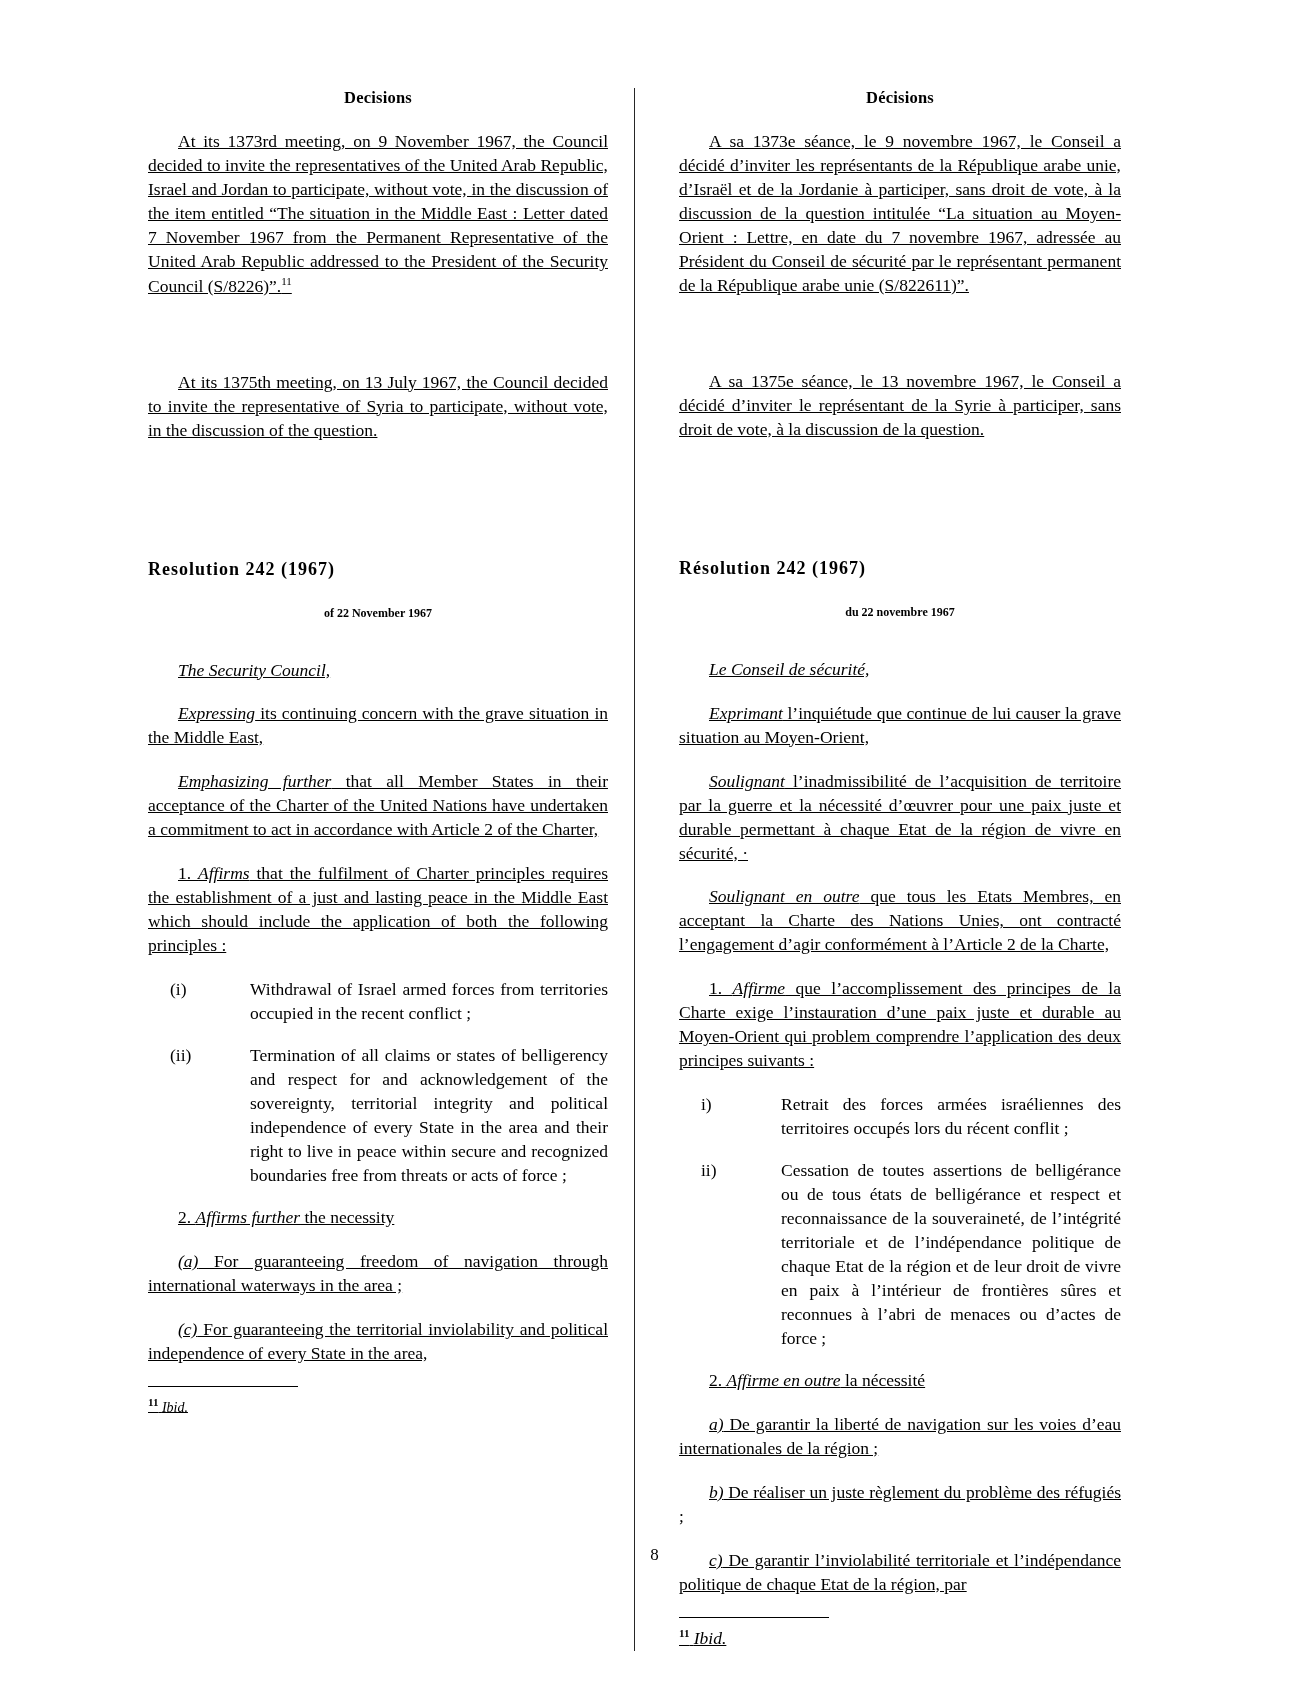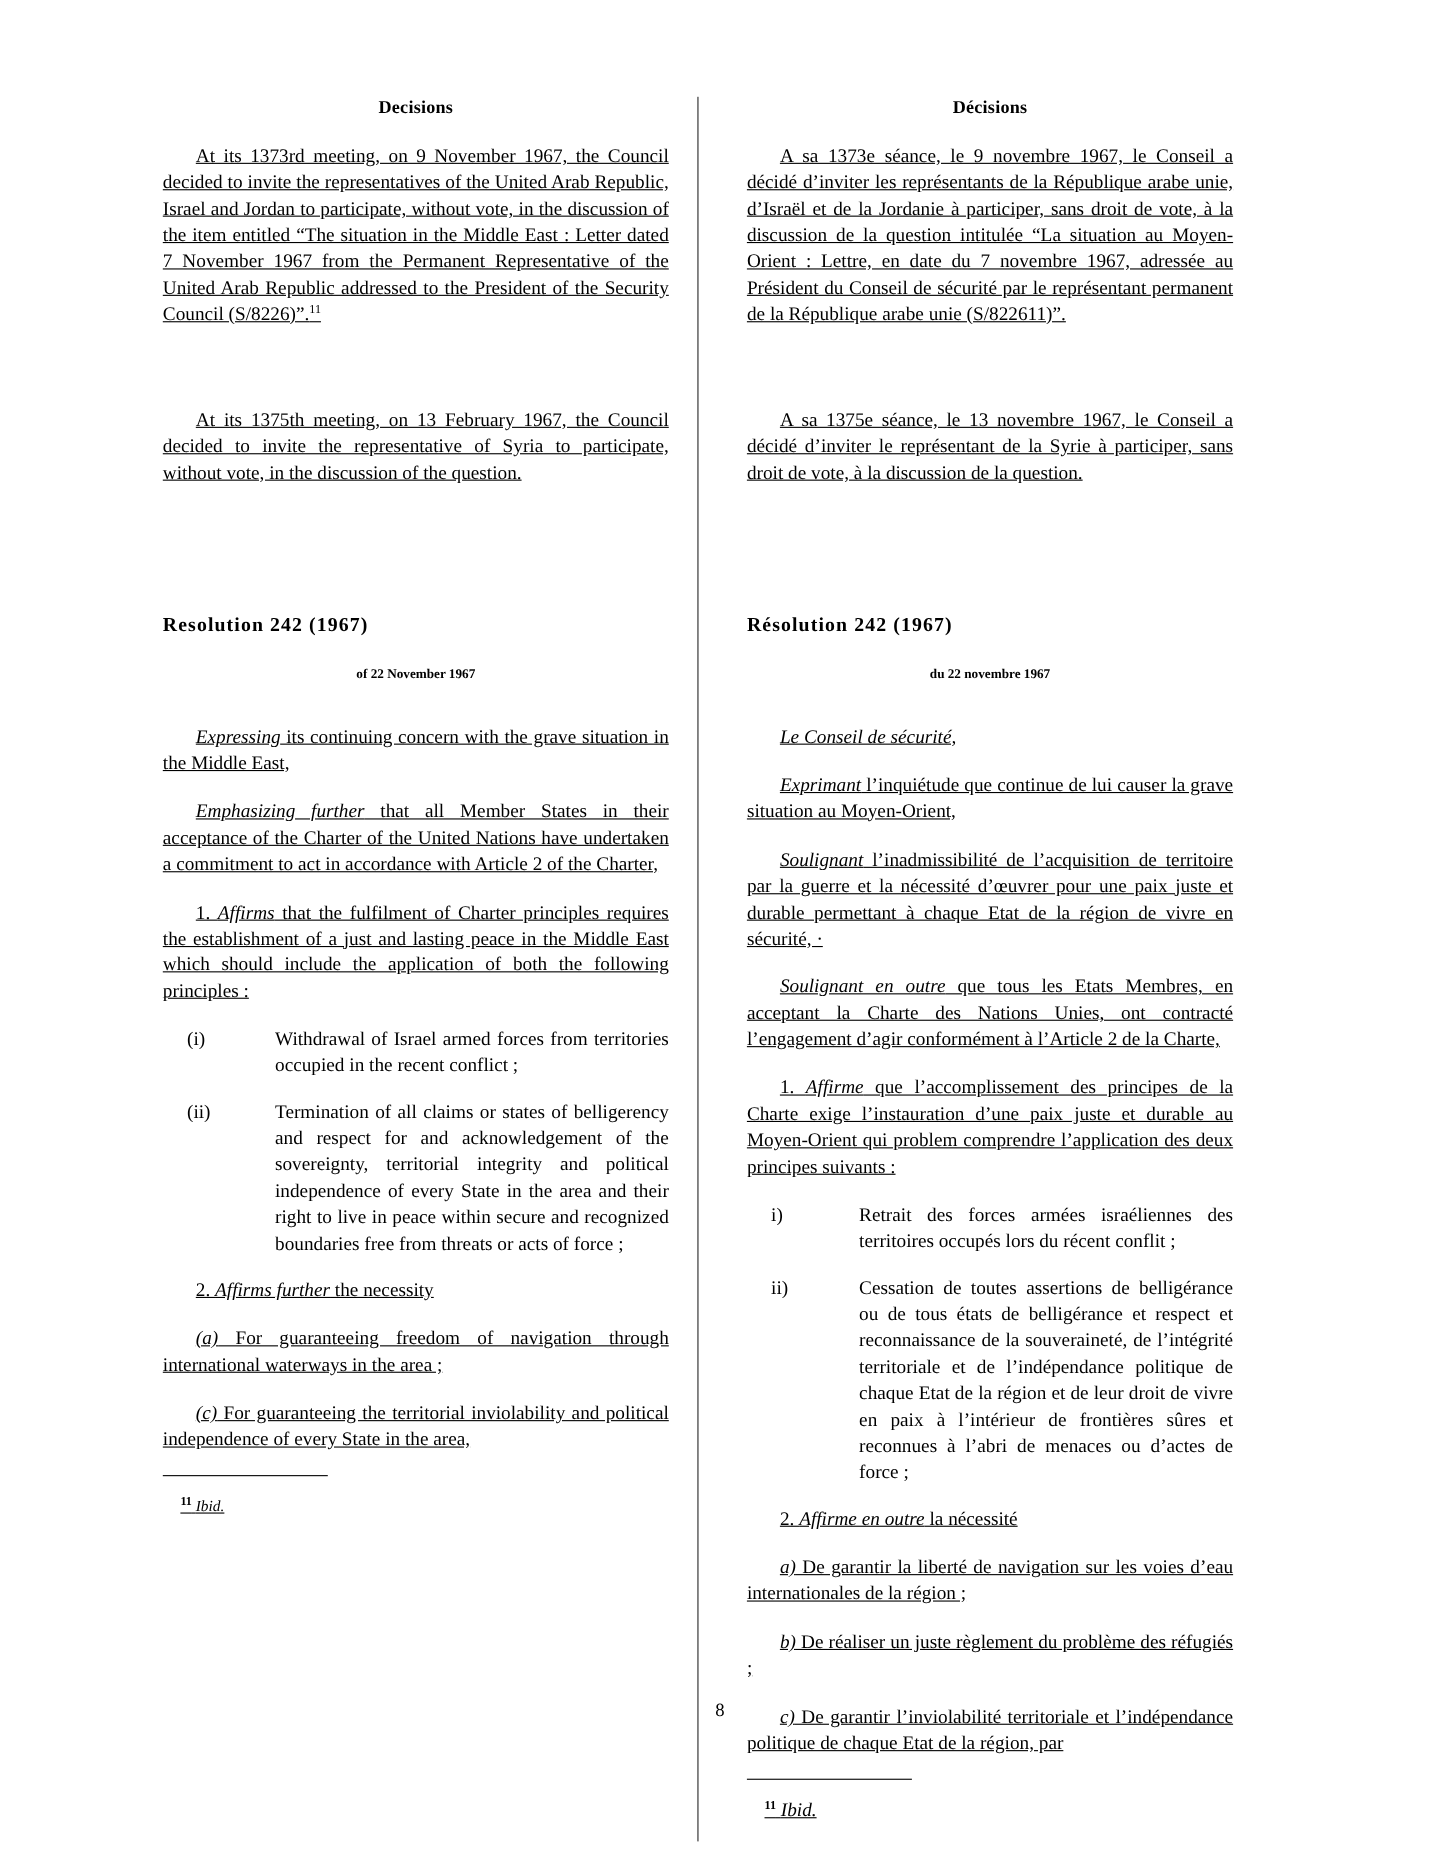--- a/index.html
+++ b/index.html
@@ -99,21 +99,21 @@
     margin-left: 48px;
   }
   .footnote-rule {
     width: 150px;
     height: 1px;
     background: #000;
     margin: 16px 0 8px 0;
   }
   .footnote {
     font-size: 14px;
-    margin: 16px;
+    margin: 0;
     text-indent: 0;
   }
   .footnote sup {
     font-size: 11px;
     font-weight: bold;
   }
   .footnote i { font-style: italic; }
   .page-number {
     position: absolute;
     left: 0;
@@ -133,27 +133,28 @@
   <div class="columns">
 
     <div class="col col-left">
 
       <h2 class="section-title">Decisions</h2>
 
       <p class="indent"><span>At its 1373rd meeting, on 9 November 1967, the Council decided to invite the representatives of the United Arab Republic, Israel and Jordan to participate, without vote, in the discussion of the item entitled “The situation in the Middle East : Letter dated 7 November 1967 from the Permanent Representative of the United Arab Republic addressed to the President of the Security Council (S/8226)”.</span><sup>11</sup></p>
 
       <div class="gap-lg"></div>
 
-      <p class="indent">At its 1375th meeting, on 13 February 1967, the Council decided to invite the representative of Syria to participate, without vote, in the discussion of the question.</p>
+      <p class="indent">At its 1375th meeting, on 13 July 1967, the Council decided to invite the representative of Syria to participate, without vote, in the discussion of the question.</p>
 
       <div class="gap-xl"></div>
 
       <div class="res-title">Resolution 242 (1967)</div>
       <div class="res-date">of 22 November 1967</div>
 
+      <p class="organ">The Security Council,</p>
 
       <p class="indent"><i class="lead">Expressing</i><span> its continuing concern with the grave situation in the Middle East,</span></p>
 
 
       <p class="indent"><i class="lead">Emphasizing further</i><span> that all Member States in their acceptance of the Charter of the United Nations have undertaken a commitment to act in accordance with Article 2 of the Charter,</span></p>
 
       <p class="indent"><span>1. </span><i class="lead">Affirms</i><span> that the fulfilment of Charter principles requires the establishment of a just and lasting peace in the Middle East which should include the application of both the following principles :</span></p>
 
       <div class="sub-item">
         <span class="marker">(i)</span>

